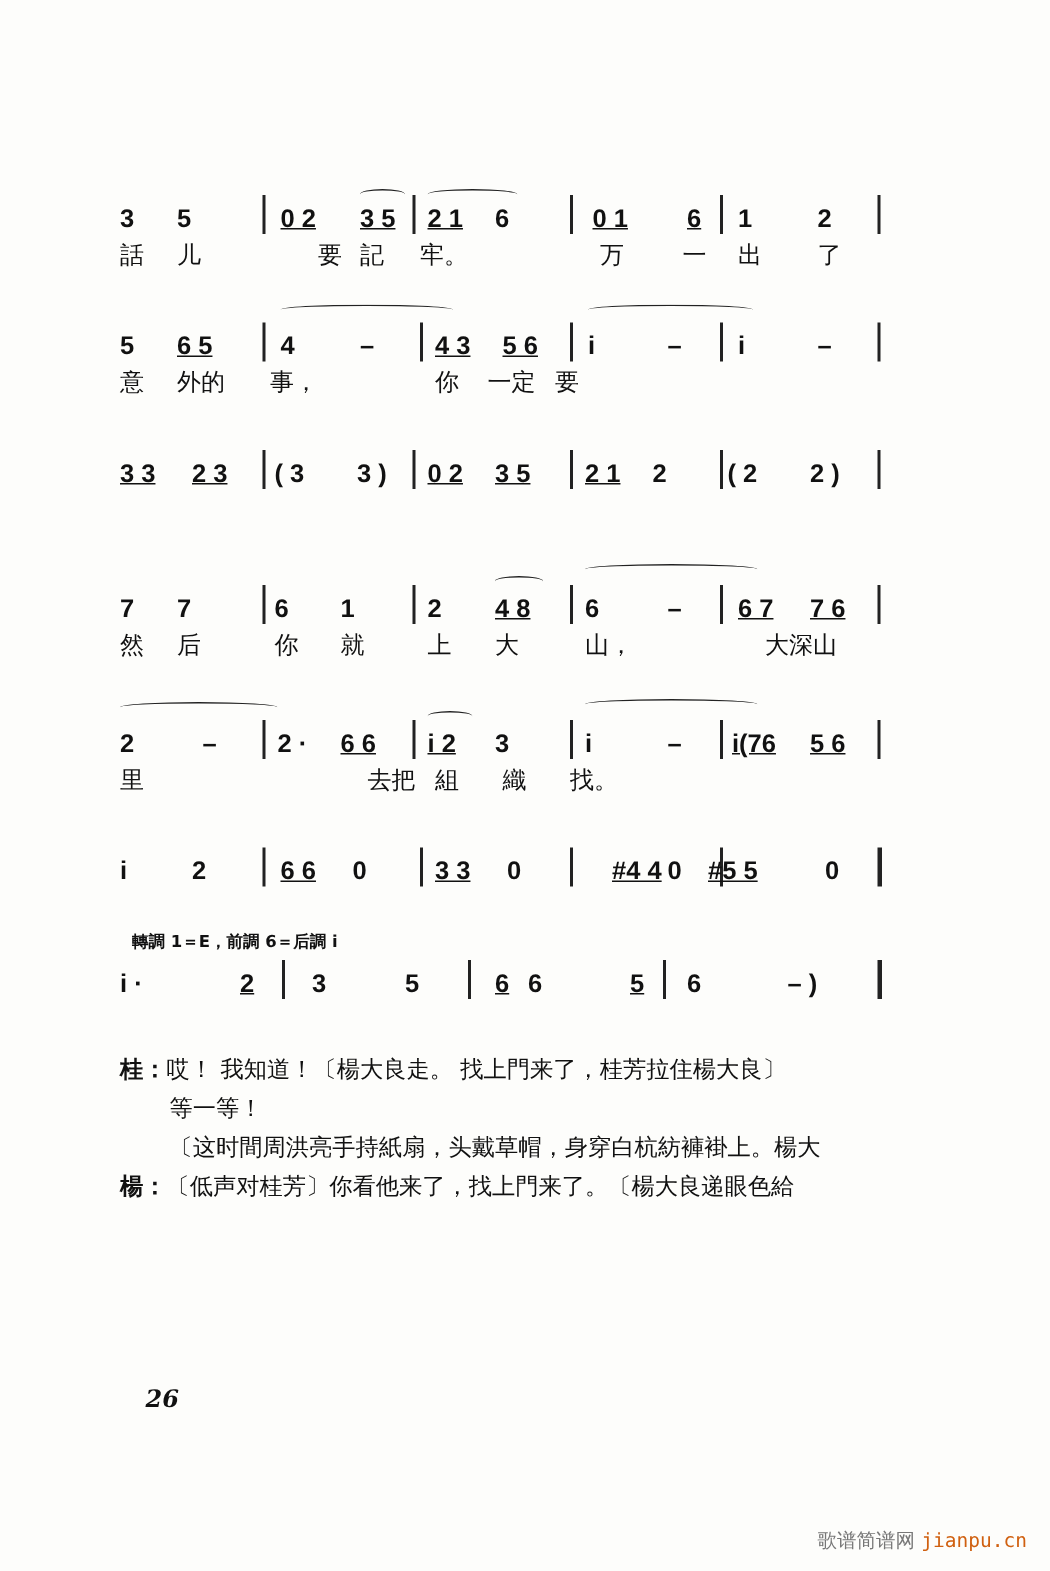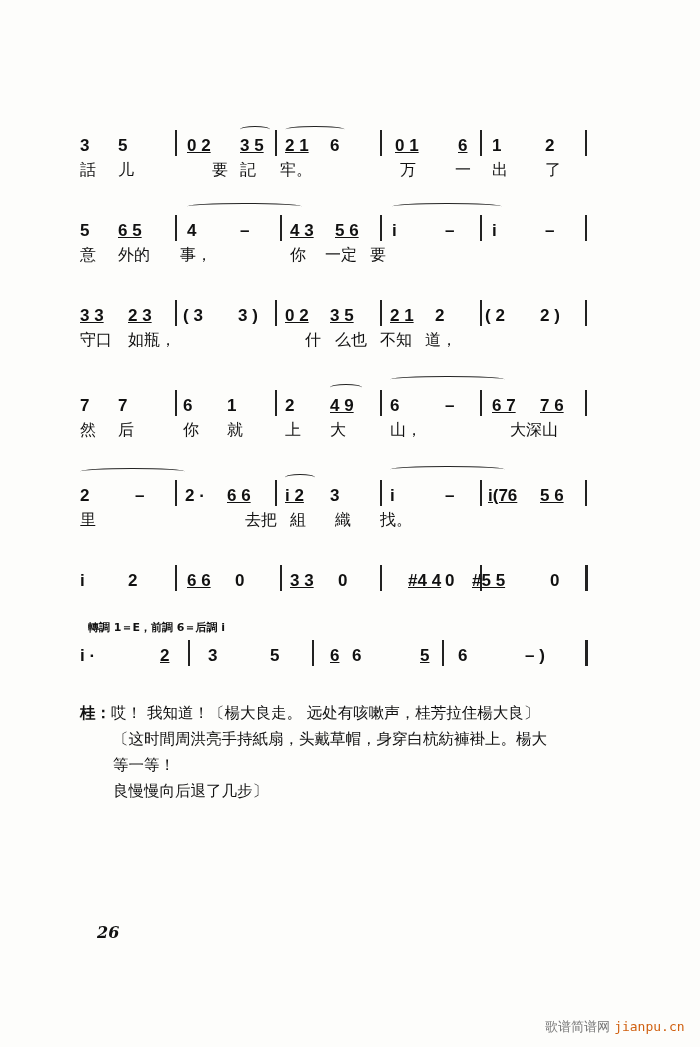--- a/index.html
+++ b/index.html
@@ -100,40 +100,32 @@
       <span class="n ul" style="left:205px">0 2</span>
         <span class="n ul" style="left:250px">3 5</span>
       <span class="bar" style="left:300px"></span>
       <span class="n ul" style="left:310px">2 1</span>
         <span class="n" style="left:355px">2</span>
       <span class="bar" style="left:400px"></span>
       <span class="n" style="left:405px">( 2</span>
         <span class="n" style="left:460px">2 )</span>
       <span class="bar" style="left:505px"></span>
     </div>
-    <div class="lyr">
-      <span class="l" style="left:0">守口</span>
-        <span class="l" style="left:48px">如瓶，</span>
-      <span class="l" style="left:225px">什</span>
-        <span class="l" style="left:255px">么也</span>
-      <span class="l" style="left:300px">不知</span>
-        <span class="l" style="left:345px">道，</span>
-    </div>
   </div>
 
   <div class="row" style="top:390px">
     <div class="notes">
       <span class="n" style="left:0">7</span>
         <span class="n" style="left:38px">7</span>
       <span class="bar" style="left:95px"></span>
       <span class="n" style="left:103px">6</span>
         <span class="n" style="left:147px">1</span>
       <span class="bar" style="left:195px"></span>
       <span class="n" style="left:205px">2</span>
-        <span class="n ul" style="left:250px">4 9</span>
+        <span class="n ul" style="left:250px">4 8</span>
       <span class="slur" style="left:250px;top:-6px;width:32px"></span>
       <span class="bar" style="left:300px"></span>
       <span class="n" style="left:310px">6</span>
         <span class="n" style="left:365px">–</span>
       <span class="slur" style="left:310px;top:-14px;width:115px"></span>
       <span class="bar" style="left:400px"></span>
       <span class="n ul" style="left:412px">6 7</span>
         <span class="n ul" style="left:460px">7 6</span>
       <span class="bar" style="left:505px"></span>
     </div>
@@ -214,25 +206,27 @@
       <span class="n ul" style="left:340px">5</span>
       <span class="bar" style="left:362px"></span>
       <span class="n" style="left:378px">6</span>
         <span class="n" style="left:445px">– )</span>
       <span class="bar" style="left:505px;width:3px"></span>
     </div>
   </div>
 
   <div class="dialog" style="top:700px">
     <div>
-      <span class="speaker">桂：</span><span>哎！ 我知道！〔楊大良走。 远处有咳嗽声，桂芳拉住楊大良〕</span>
-    </div>
+      <span class="speaker">桂：</span><span>哎！ 我知道！〔楊大良走。 找上門来了，桂芳拉住楊大良〕</span>
+    </div>
+    <div class="indent">等一等！</div>
     <div class="indent">〔这时間周洪亮手持紙扇，头戴草帽，身穿白杭紡褲褂上。楊大</div>
-    <div class="indent">等一等！</div>
-    <div class="indent">良慢慢向后退了几步〕</div>
+    <div>
+      <span class="speaker">楊：</span><span>〔低声对桂芳〕你看他来了，找上門来了。〔楊大良递眼色給</span>
+    </div>
   </div>
 
   <div class="pnum">26</div>
 
   <div class="wm">
     <span>歌谱简谱网</span>
     <span class="en">jianpu.cn</span>
   </div>
 </div>
 

